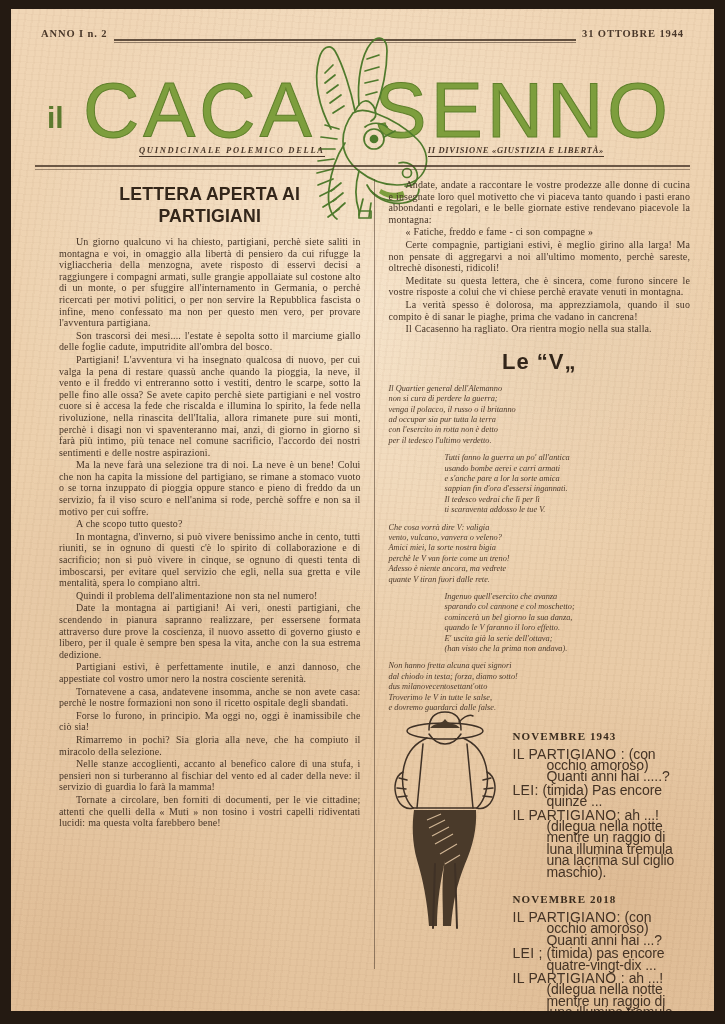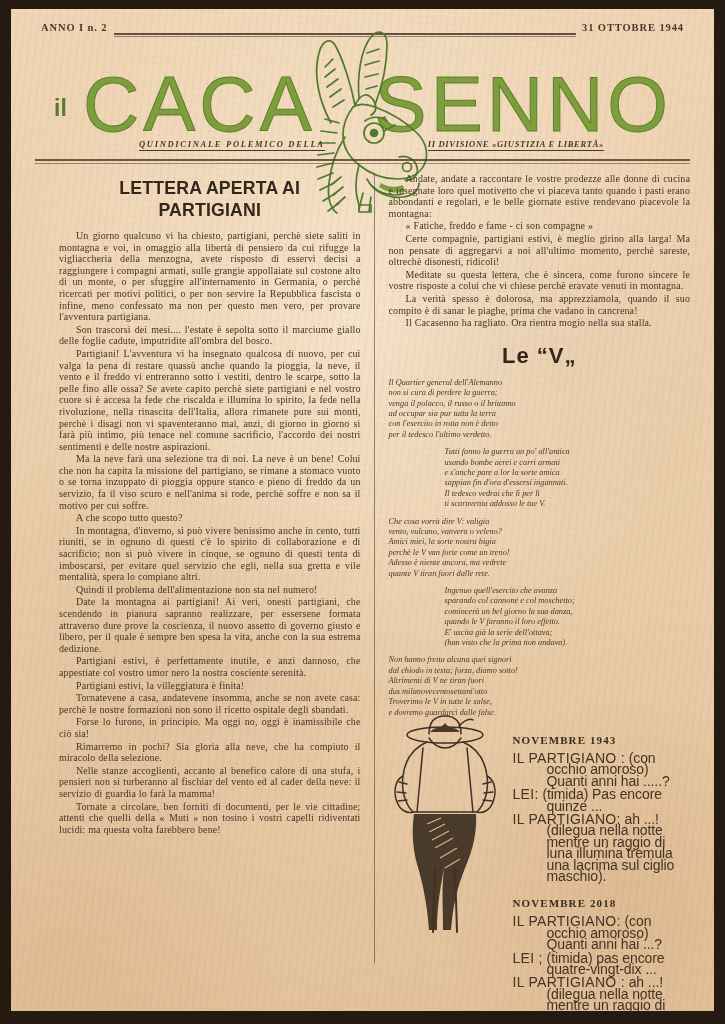--- a/index.html
+++ b/index.html
@@ -26,21 +26,21 @@
   #sheet {
     position: relative;
     width: 100%; height: 100%;
     box-sizing: border-box;
     background:
       radial-gradient(ellipse 70% 55% at 50% 30%, rgba(255,246,230,.50), rgba(255,246,230,0) 70%),
       radial-gradient(ellipse 40% 30% at 88% 88%, rgba(196,150,106,.22), rgba(196,150,106,0) 70%),
       radial-gradient(ellipse 45% 35% at 8% 95%, rgba(196,150,106,.18), rgba(196,150,106,0) 70%),
       linear-gradient(176deg, #f0d6b6 0%, #ecd0ad 40%, #e8caa6 72%, #e3c29c 100%);
     overflow: hidden;
-    padding: 2px 24px;
+    padding: 8px 24px;
     box-sizing: border-box;
     color: #3a2c1e;
   }
   
   #sheet::after{
     content:"";
     position:absolute; inset:0;
     pointer-events:none;
     background:
       repeating-linear-gradient(97deg, rgba(140,100,60,.035) 0 2px, rgba(0,0,0,0) 2px 7px),
@@ -68,22 +68,22 @@
   .folio-rule i.a { height: 2px; }
   .folio-rule i.b { height: 1px; margin-top: 1px; opacity:.55;}
 
   
   .masthead {
     position: relative;
     height: 118px;
     margin-top: 2px;
   }
   .mh-il {
-    position: absolute; left: 19px; top: 56px;
-    font-size: 23px; color: #5c7a2e; font-weight: bold;
+    position: absolute; left: 12px; top: 56px;
+    font-size: 30px; color: #5c7a2e; font-weight: bold;
     font-family: "Liberation Sans", sans-serif;
   }
   .mh-word {
     position: absolute; top: 26px;
     font-family: "Liberation Sans", sans-serif;
     font-weight: normal;
     font-size: 78px;
     line-height: 78px;
     letter-spacing: 4px;
     color: #7d9e3d;
@@ -288,21 +288,20 @@
       <div id="left-body">
             <p class="art">Un giorno qualcuno vi ha chiesto, partigiani, perchè siete saliti in montagna e voi, in omaggio alla libertà di pensiero da cui rifugge la vigliaccheria della menzogna, avete risposto di esservi decisi a raggiungere i compagni armati, sulle grangie appollaiate sul costone alto di un monte, o per sfuggire all'internamento in Germania, o perchè ricercati per motivi politici, o per non servire la Repubblica fascista o infine, meno confessato ma non per questo men vero, per provare l'avventura partigiana.</p>
             <p class="art">Son trascorsi dei mesi.... l'estate è sepolta sotto il marciume giallo delle foglie cadute, imputridite all'ombra del bosco.</p>
             <p class="art">Partigiani! L'avventura vi ha insegnato qualcosa di nuovo, per cui valga la pena di restare quassù anche quando la pioggia, la neve, il vento e il freddo vi entreranno sotto i vestiti, dentro le scarpe, sotto la pelle fino alle ossa? Se avete capito perchè siete partigiani e nel vostro cuore si è accesa la fede che riscalda e illumina lo spirito, la fede nella rivoluzione, nella rinascita dell'Italia, allora rimanete pure sui monti, perchè i disagi non vi spaventeranno mai, anzi, di giorno in giorno si farà più intimo, più tenace nel comune sacrificio, l'accordo dei nostri sentimenti e delle nostre aspirazioni.</p>
             <p class="art">Ma la neve farà una selezione tra di noi. La neve è un bene! Colui che non ha capita la missione del partigiano, se rimane a stomaco vuoto o se torna inzuppato di pioggia oppure stanco e pieno di freddo da un servizio, fa il viso scuro e nell'anima si rode, perchè soffre e non sa il motivo per cui soffre.</p>
             <p class="art">A che scopo tutto questo?</p>
             <p class="art">In montagna, d'inverno, si può vivere benissimo anche in cento, tutti riuniti, se in ognuno di questi c'è lo spirito di collaborazione e di sacrificio; non si può vivere in cinque, se ognuno di questi tenta di imboscarsi, per evitare quel servizio che egli, nella sua gretta e vile mentalità, spera lo compiano altri.</p>
             <p class="art">Quindi il problema dell'alimentazione non sta nel numero!</p>
             <p class="art">Date la montagna ai partigiani! Ai veri, onesti partigiani, che scendendo in pianura sapranno realizzare, per essersene formata attraverso dure prove la coscienza, il nuovo assetto di governo giusto e libero, per il quale è sempre ben spesa la vita, anche con la sua estrema dedizione.</p>
             <p class="art">Partigiani estivi, è perfettamente inutile, e anzi dannoso, che appestiate col vostro umor nero la nostra cosciente serenità.</p>
-            <p class="art">Partigiani estivi, la villeggiatura è finita!</p>
             <p class="art">Tornatevene a casa, andatevene insomma, anche se non avete casa: perchè le nostre formazioni non sono il ricetto ospitale degli sbandati.</p>
             <p class="art">Forse lo furono, in principio. Ma oggi no, oggi è inamissibile che ciò sia!</p>
             <p class="art">Rimarremo in pochi? Sia gloria alla neve, che ha compiuto il miracolo della selezione.</p>
             <p class="art">Nelle stanze accoglienti, accanto al benefico calore di una stufa, i pensieri non si turberanno al fischiar del vento ed al cader della neve: il servizio di guardia lo farà la mamma!</p>
             <p class="art">Tornate a circolare, ben forniti di documenti, per le vie cittadine; attenti che quelli della « Muti » non tosino i vostri capelli ridiventati lucidi: ma questa volta farebbero bene!</p>
           </div>
     </div>
 
     <div class="col col-r">
       <div id="right-body">
@@ -344,21 +343,20 @@
               <div>Ingenuo quell'esercito che avanza</div>
               <div>sparando col cannone e col moschetto;</div>
               <div>comincerà un bel giorno la sua danza,</div>
               <div>quando le V faranno il loro effetto.</div>
               <div>E' uscita già la serie dell'ottava;</div>
               <div>(han visto che la prima non andava).</div>
             </div>
             <div class="stanza">
               <div>Non hanno fretta alcuna quei signori</div>
               <div>dal chiodo in testa; forza, diamo sotto!</div>
-              <div>Altrimenti di V ne tiran fuori</div>
               <div>dus milanovecentosettant'otto</div>
               <div>Troverimo le V in tutte le salse,</div>
               <div>e dovremo guardarci dalle false.</div>
             </div>
           </div>
 
       <div class="bottom">
         <div class="figwrap">
           <svg class="figure" width="124" height="230" viewBox="0 0 124 230">
             <g fill="none" stroke="#3f3126" stroke-width="1.5" stroke-linecap="round" stroke-linejoin="round">

